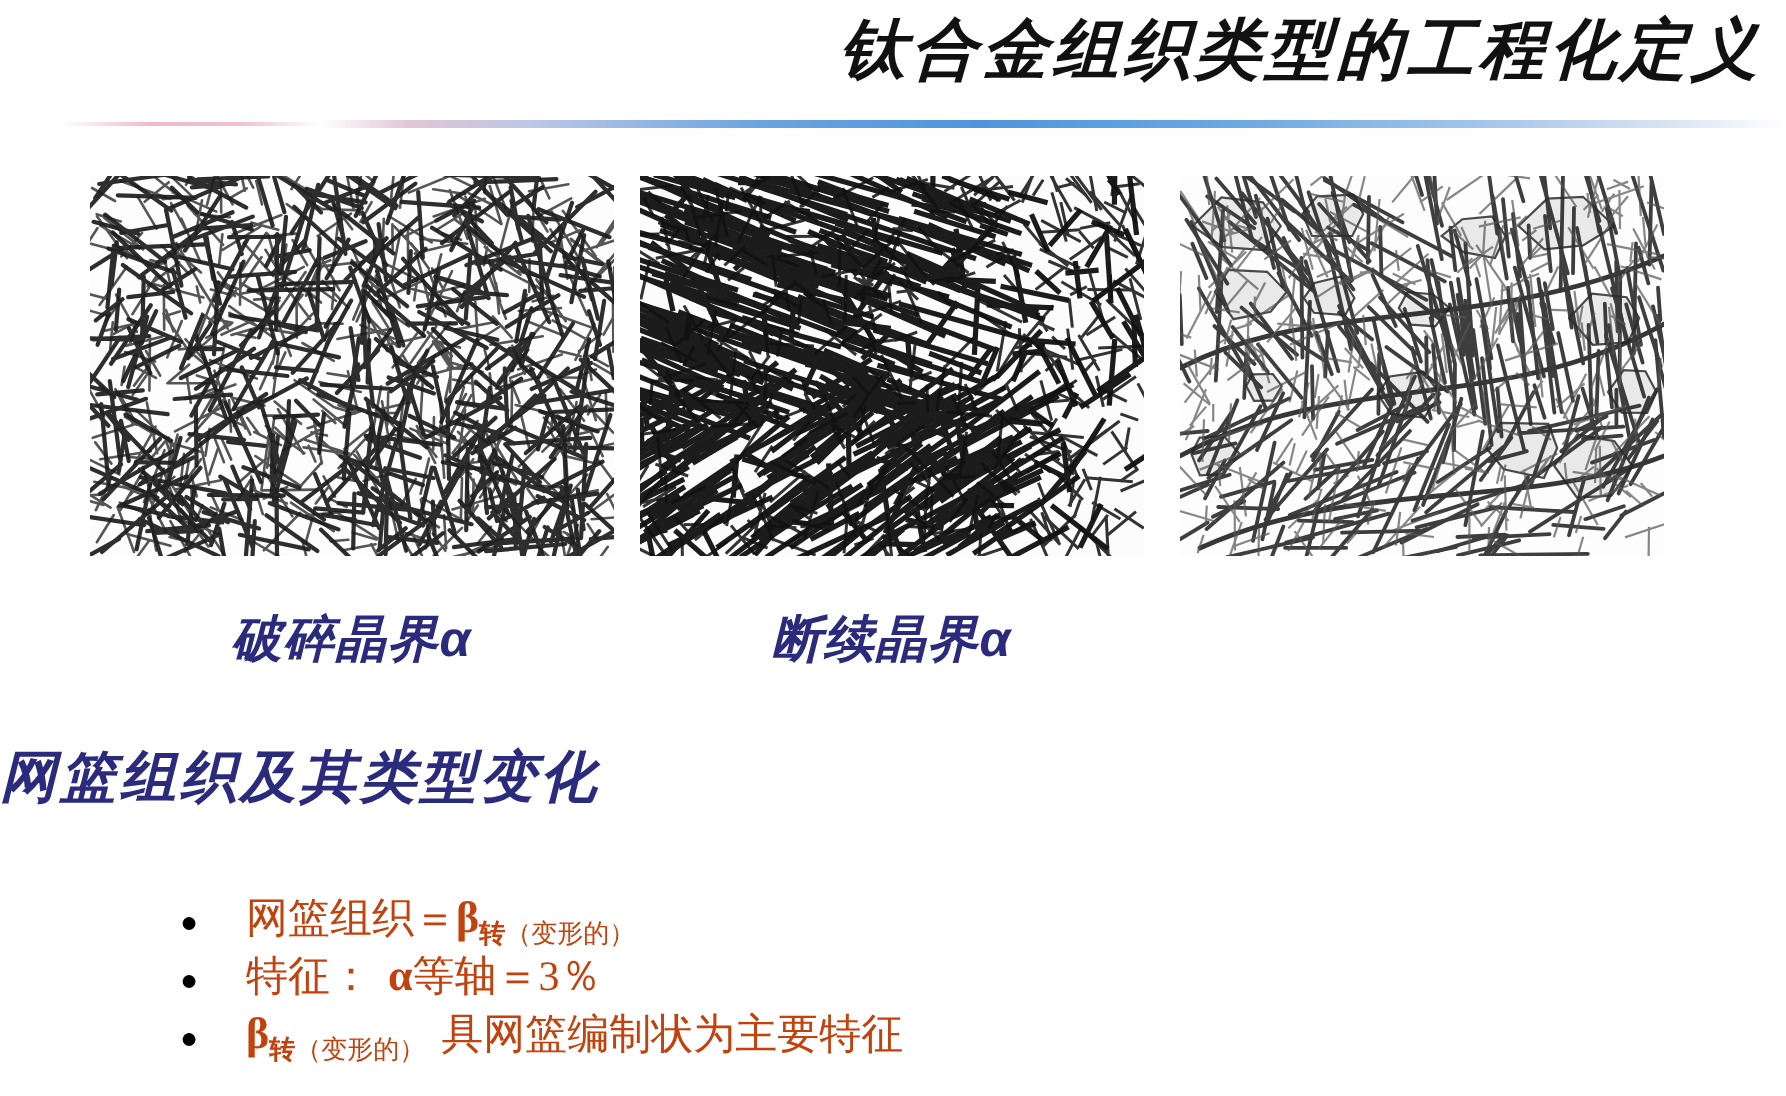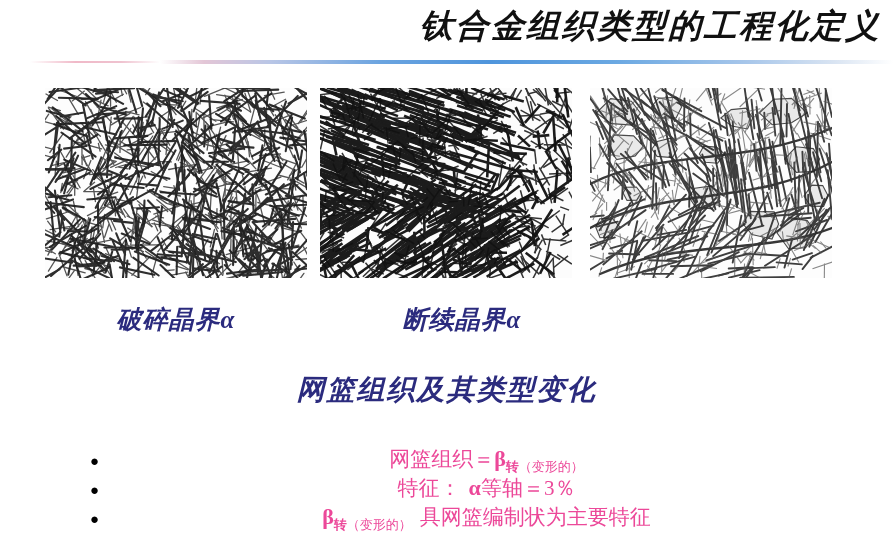--- a/index.html
+++ b/index.html
@@ -102,40 +102,39 @@
     position: absolute;
     left: 0;
     top: 300px;
     width: 893px;
     height: 46px;
   }
   .micro-caption {
     position: absolute;
     top: 0;
     text-align: center;
-    font-family: Liberation Serif, serif;
+    font-family: Liberation Sans, sans-serif;
     font-size: 25px;
     font-weight: 700;
     font-style: italic;
     color: #2b2b7e;
     letter-spacing: 1px;
     line-height: 40px;
     white-space: nowrap;
   }
   #caption-1 { left: 45px;  width: 262px; }
-  #caption-2 { left: 336px; width: 252px; text-align: center; }
+  #caption-2 { left: 320px; width: 252px; text-align: center; }
   #caption-3 { left: 590px; width: 242px; }
 
   
   #subtitle {
     position: absolute;
     left: 0;
     top: 370px;
     width: 893px;
-    text-align: center;
     font-family: "Liberation Serif", "DejaVu Serif", serif;
     font-size: 28px;
     font-weight: 700;
     font-style: italic;
     color: #2b2b7e;
     letter-spacing: 2px;
     line-height: 40px;
     white-space: nowrap;
   }
 
@@ -158,22 +157,21 @@
     font-size: 15px;
     line-height: 29px;
     color: #000000;
   }
   .bullet-text {
     flex: 1 1 auto;
     font-family: "Liberation Serif", "DejaVu Serif", serif;
     font-size: 21px;
     line-height: 29px;
     white-space: nowrap;
-    color: #ec4899;
-    text-align: center;
+    color: #c2410c;
   }
   .beta {
     font-weight: 700;
     font-size: 22px;
   }
   .sub-tag {
     font-weight: 700;
     font-size: 13px;
     vertical-align: sub;
     letter-spacing: 0;

